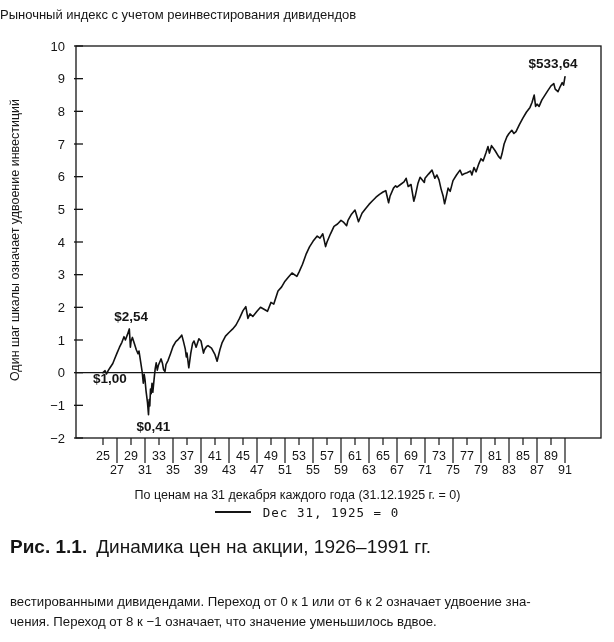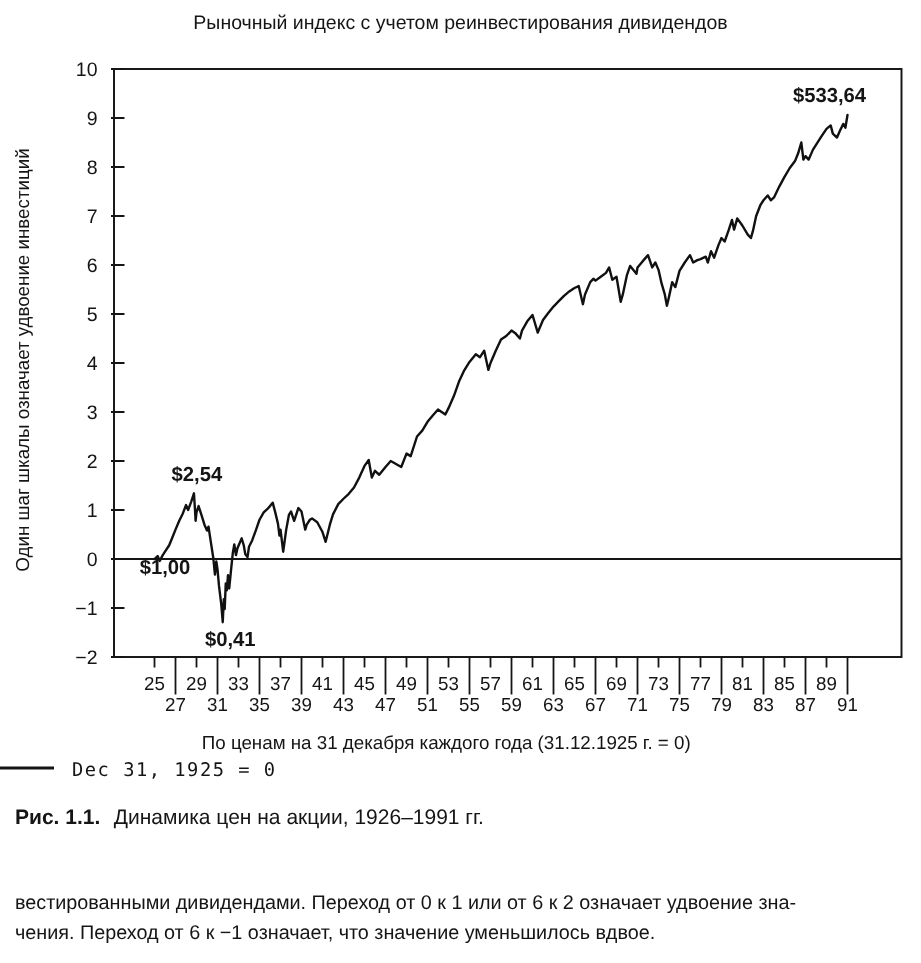--- a/index.html
+++ b/index.html
@@ -1,31 +1,31 @@
 <!DOCTYPE html>
 <html><head>
 <meta charset="utf-8">
 <style>
   html,body{margin:0;padding:0;background:#fff;}
   .page{
     position:relative;width:614px;height:642px;background:#fff;
     color:#151515;font-family:"Liberation Sans",sans-serif;overflow:hidden;
   }
-  .chart-title{position:absolute;top:7px;left:0;width:614px;text-align:center;
+  .chart-title{position:absolute;top:7px;left:0;width:614px;
     font-size:13px;font-weight:500;}
   .y-title{position:absolute;left:15px;top:240px;white-space:nowrap;
     transform:translate(-50%,-50%) rotate(-90deg);font-size:12.5px;font-weight:500;}
   .plot-svg{position:absolute;top:0;left:0;}
   .x-caption{position:absolute;top:488px;left:0;width:595px;text-align:center;
     font-size:12.5px;font-weight:500;}
-  .legend-row{position:absolute;top:505px;left:0;width:614px;
+  .legend-row{position:absolute;top:505px;left:0;width:614px;text-align:center;
     font-family:"DejaVu Sans Mono",monospace;font-size:12.5px;letter-spacing:1px;}
   .legend-sample{display:inline-block;width:36px;height:0;border-top:2px solid #151515;
     vertical-align:middle;margin-right:12px;margin-top:-3px;}
-  .fig-caption{position:absolute;top:536px;left:10px;width:600px;font-size:14px;}
+  .fig-caption{position:absolute;top:536px;left:10px;width:600px;font-size:19px;}
   .fig-caption .fig-label{font-weight:700;margin-right:9px;}
   .footnote{position:absolute;top:572px;left:10px;width:600px;
     font-size:13.2px;line-height:1.5;font-weight:400;}
   svg text{font-family:"Liberation Sans",sans-serif;}
 </style>
 </head>
 <body>
 
 <div class="page">
 
@@ -143,16 +143,16 @@
     <span class="legend-sample"></span><span>Dec 31, 1925 = 0</span>
   </div>
 
   <div class="fig-caption">
     <span class="fig-label">Рис. 1.1.</span><span>Динамика цен на акции, 1926–1991 гг.</span>
   </div>
 
   <div class="footnote">
     <br>
     <span>вестированными дивидендами. Переход от 0 к 1 или от 6 к 2 означает удвоение зна-</span><br>
-    <span>чения. Переход от 6 к −1 означает, что значение уменьшилось вдвое.</span>
+    <span>чения. Переход от 8 к −1 означает, что значение уменьшилось вдвое.</span>
   </div>
 
 </div>
 
 </body></html>

